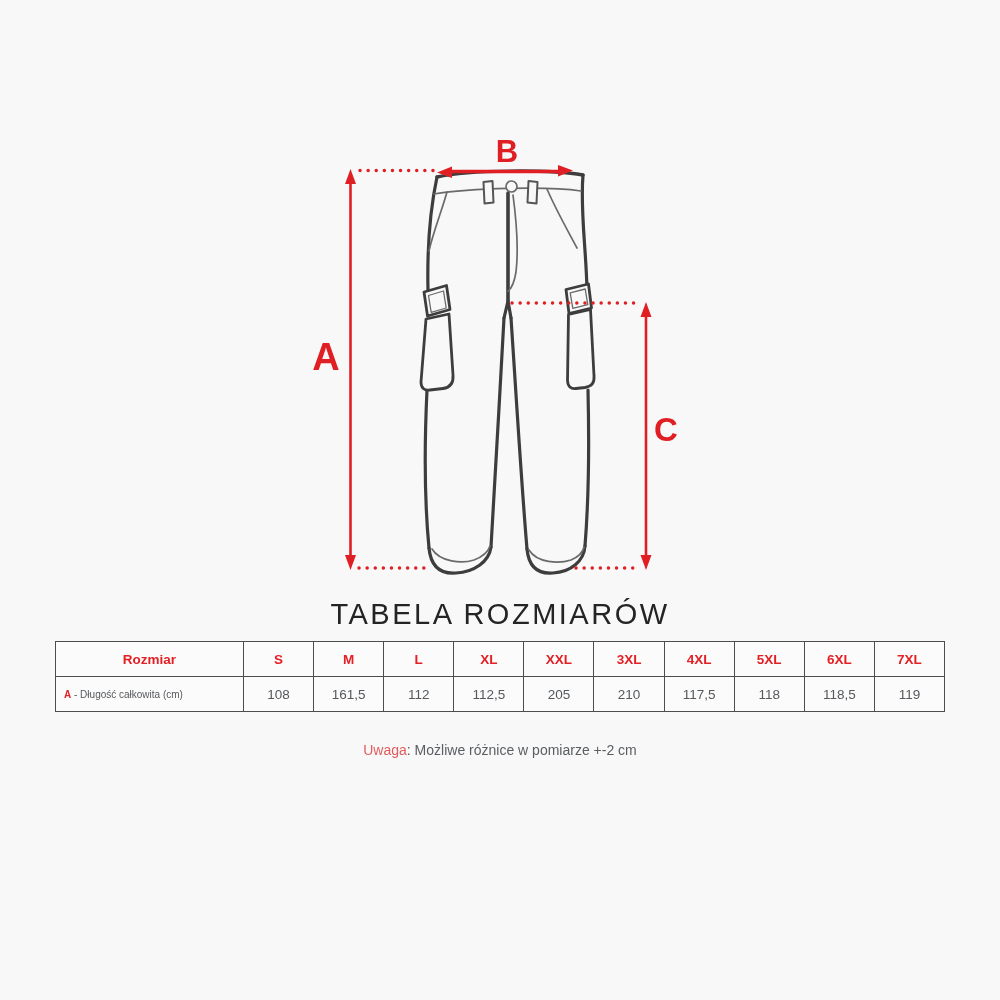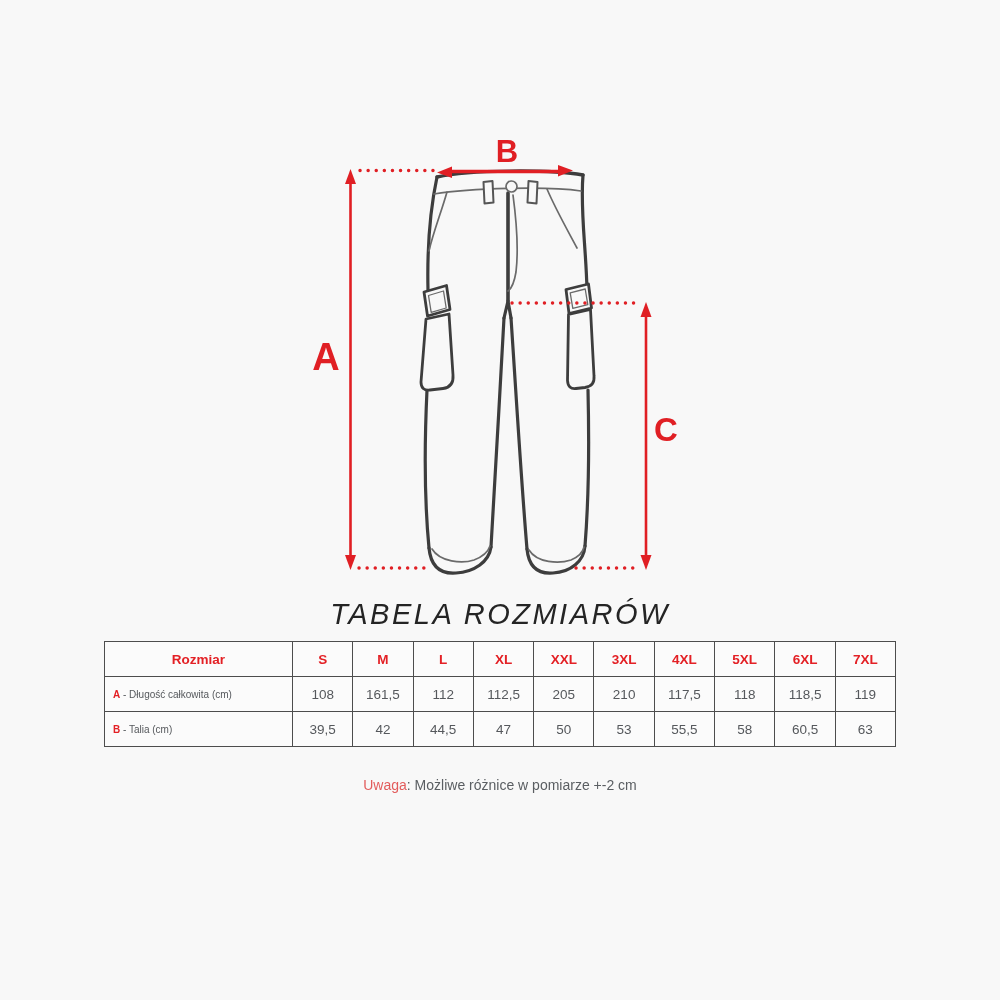--- a/index.html
+++ b/index.html
@@ -11,25 +11,24 @@
   }
   .figure{padding-top:130px;height:460px;}
   .figure svg{display:block;}
   .page-title{
     margin:8px 0 0 0;
     text-align:center;
     font-size:29px;
     font-weight:400;
     letter-spacing:2.5px;
     color:#242424;
-    font-style:italic;
   }
   .table-wrap{margin-top:10px;}
   table.size-table{
-    width:792px;
+    width:890px;
     margin:0 auto;
     border-collapse:collapse;
     table-layout:fixed;
     background:#fbfbfb;
   }
   table.size-table th, table.size-table td{
     border:1px solid #4d4d4d;
     height:35px;
     box-sizing:border-box;
     text-align:center;
@@ -169,30 +168,17 @@
           <td>161,5</td>
           <td>112</td>
           <td>112,5</td>
           <td>205</td>
           <td>210</td>
           <td>117,5</td>
           <td>118</td>
           <td>118,5</td>
           <td>119</td>
         </tr>
-        <tr>
-          <td><span class="mkey">B</span><span> - Talia (cm)</span></td>
-          <td>39,5</td>
-          <td>42</td>
-          <td>44,5</td>
-          <td>47</td>
-          <td>50</td>
-          <td>53</td>
-          <td>55,5</td>
-          <td>58</td>
-          <td>60,5</td>
-          <td>63</td>
-        </tr>
       </tbody>
   </table>
 </div>
 
 <p class="note"><span class="note-label">Uwaga</span><span>: Możliwe różnice w pomiarze +-2 cm</span></p>
 
 </body></html>

